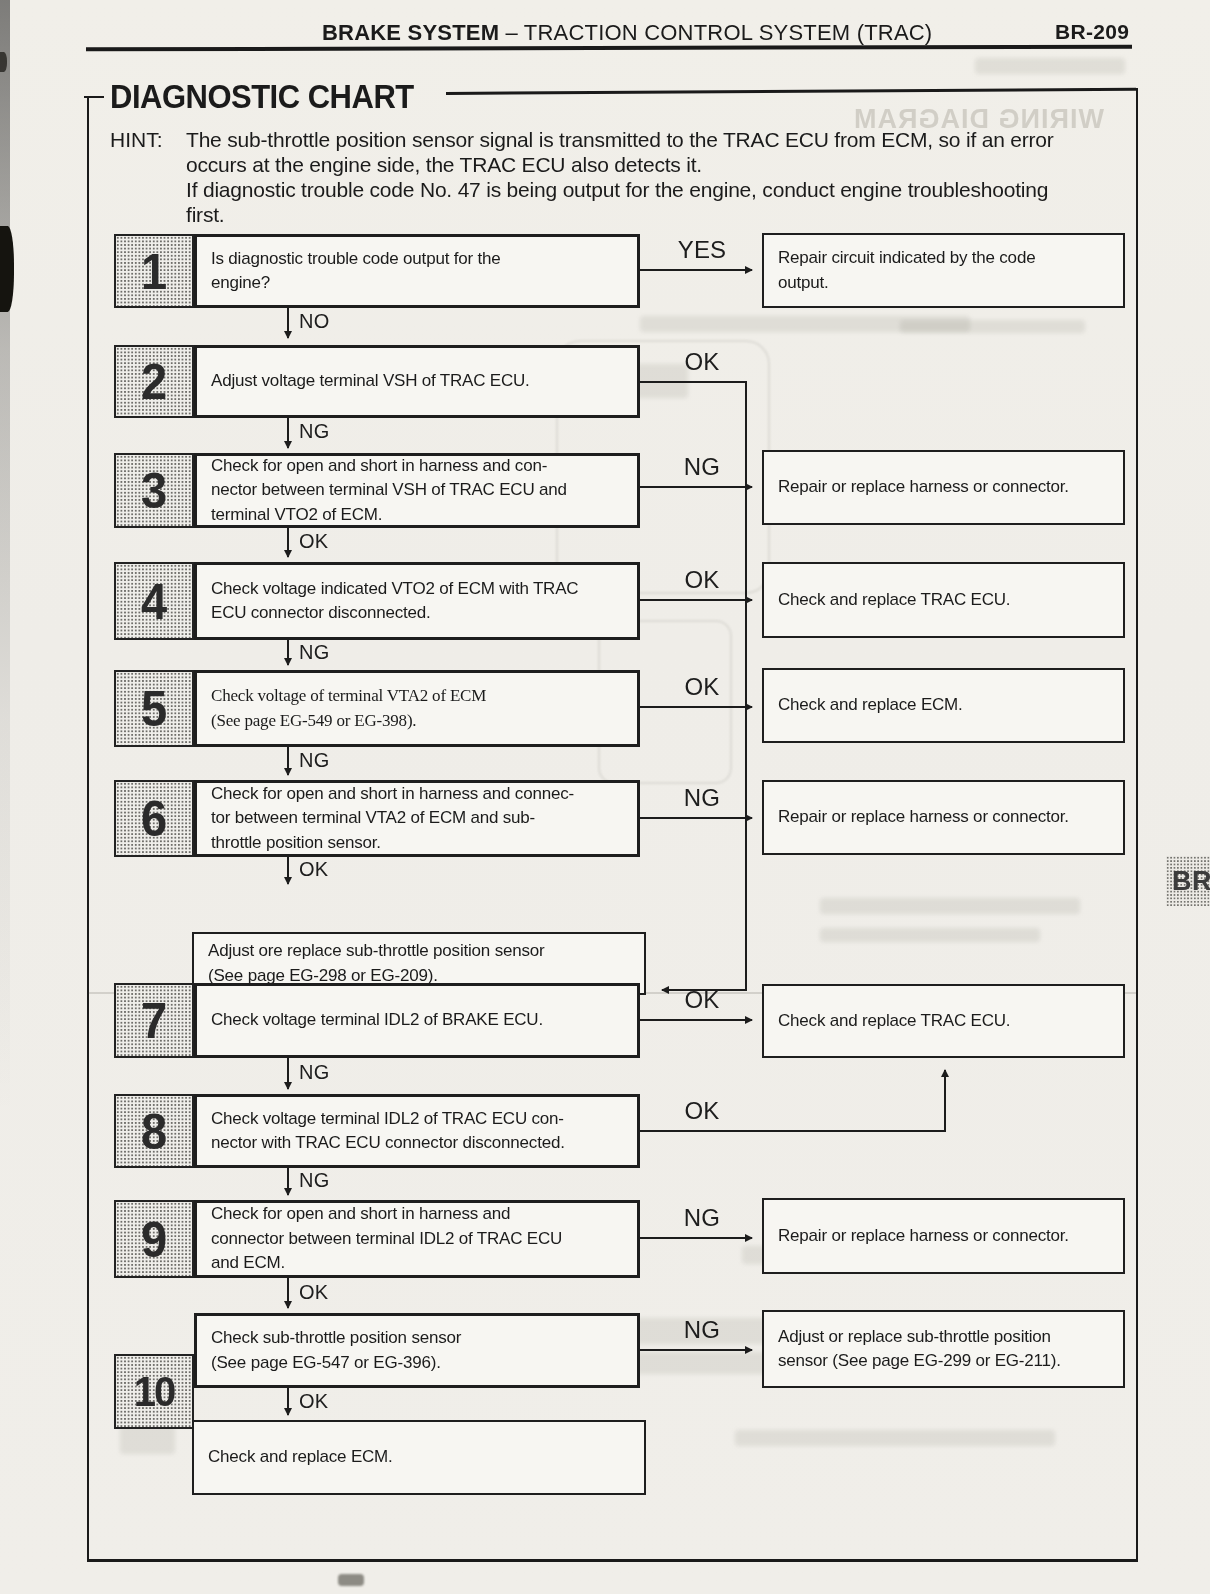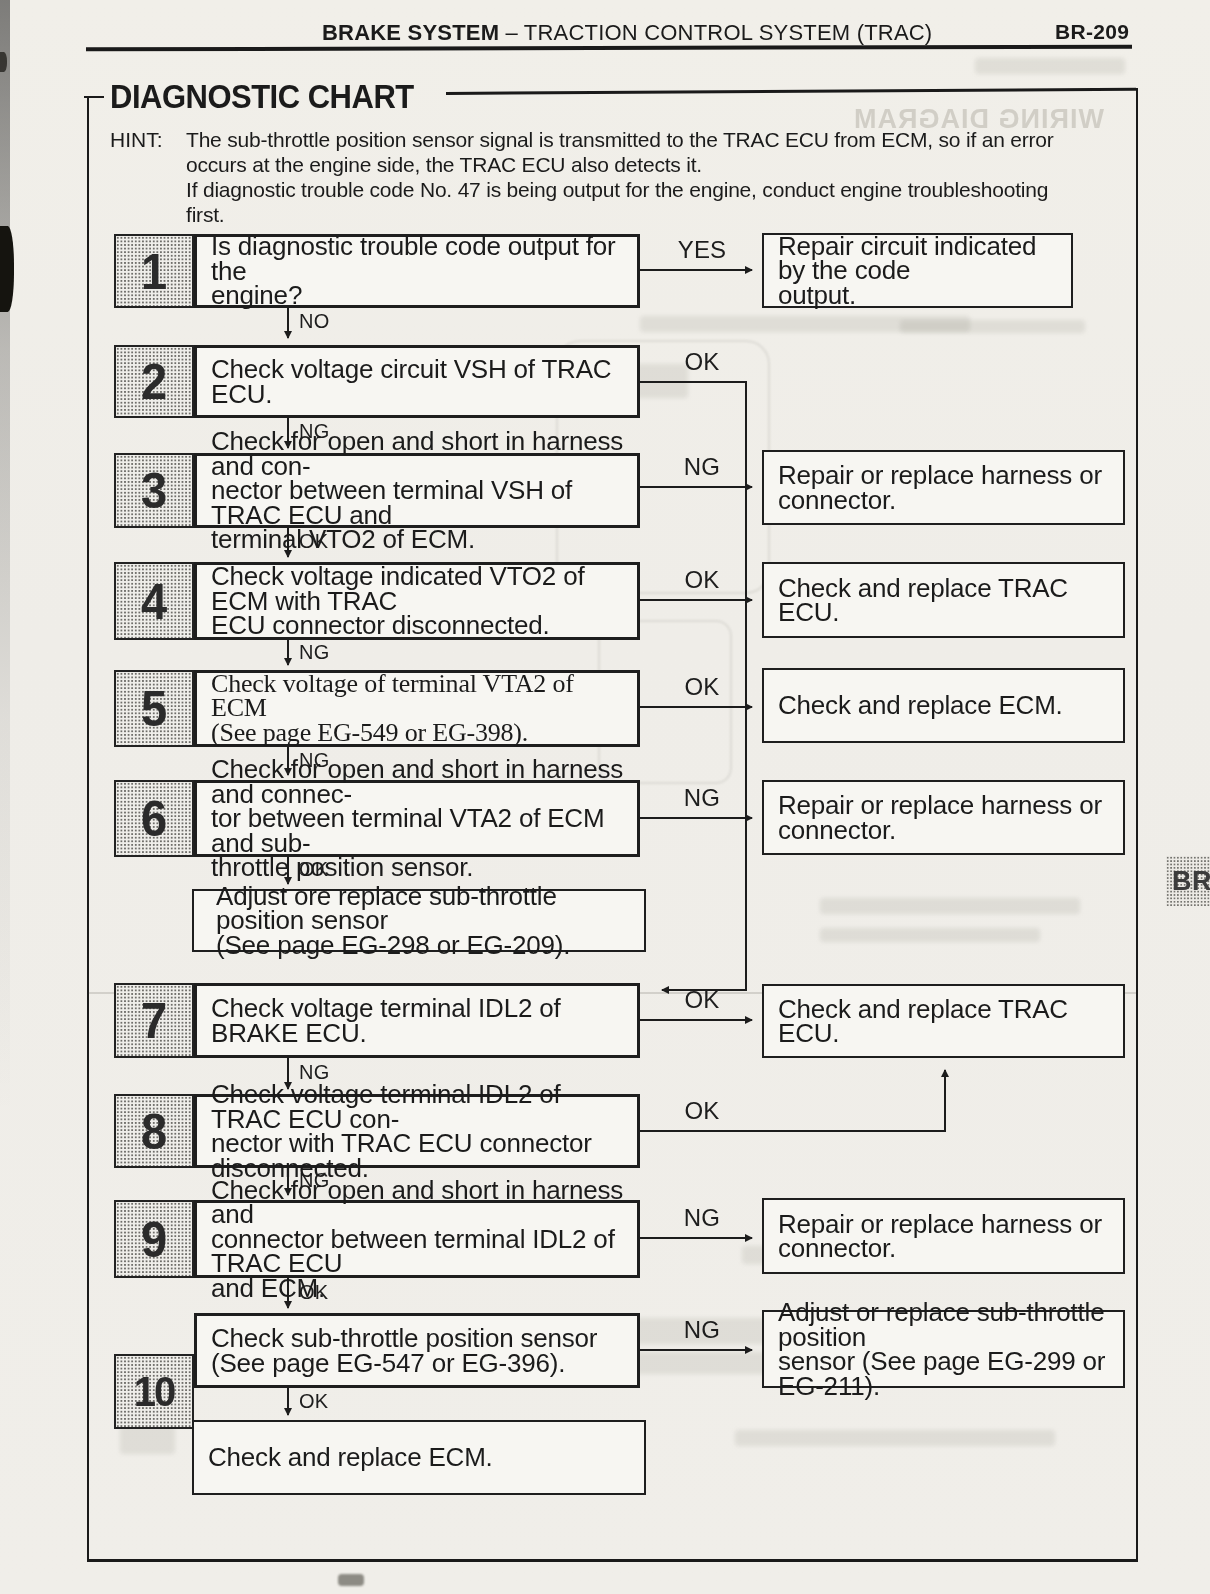--- a/index.html
+++ b/index.html
@@ -29,21 +29,21 @@
     font-weight:700;color:#2b2b2b;
   }
   .numbox .n{font-size:47px;transform:scaleY(1.05);}
   .numbox .n.small{font-size:40px;letter-spacing:-2px;}
   .box{
     box-sizing:border-box;border:3px solid #1e1e1e;background:#f7f6f2;
     display:flex;align-items:center;
   }
   .box.thin{border-width:2px;}
   .box .t{
-    font-size:26px;line-height:24.5px;white-space:pre-line;
+    font-size:17px;line-height:24.5px;white-space:pre-line;
     padding:4px 10px 4px 14px;letter-spacing:-.2px;
   }
   .flabel{font-size:24px;letter-spacing:.2px;color:#1d1d1d;width:62px;text-align:center;}
   .vlabel{font-size:20px;letter-spacing:.2px;color:#1d1d1d;}
   
   .sidetab{
     box-sizing:border-box;
     background-color:#eceae5;
     background-image:radial-gradient(#75746f 0.9px, rgba(0,0,0,0) 1.05px);
     background-size:3.4px 3.4px;
@@ -161,30 +161,30 @@
   <div class="abs flabel" style="left:671px;top:1316px;">NG</div>
   <div class="abs vlabel" style="left:299px;top:1390px;">OK</div>
 
   <div class="abs numbox" style="left:114px;top:234px;width:80px;height:74px;">
       <span class="n">1</span>
     </div>
   <div class="abs box" style="left:194px;top:234px;width:446px;height:74px;">
       <div class="t">Is diagnostic trouble code output for the
 engine?</div>
     </div>
-  <div class="abs box thin" style="left:762px;top:233px;width:311px;height:75px;">
+  <div class="abs box thin" style="left:762px;top:233px;width:363px;height:75px;">
       <div class="t">Repair circuit indicated by the code
 output.</div>
     </div>
 
   <div class="abs numbox" style="left:114px;top:345px;width:80px;height:73px;">
       <span class="n">2</span>
     </div>
   <div class="abs box" style="left:194px;top:345px;width:446px;height:73px;">
-      <div class="t">Check voltage circuit VSH of TRAC ECU.</div>
+      <div class="t">Adjust voltage terminal VSH of TRAC ECU.</div>
     </div>
 
   <div class="abs numbox" style="left:114px;top:453px;width:80px;height:75px;">
       <span class="n">3</span>
     </div>
   <div class="abs box" style="left:194px;top:453px;width:446px;height:75px;">
       <div class="t">Check for open and short in harness and con-
 nector between terminal VSH of TRAC ECU and
 terminal VTO2 of ECM.</div>
     </div>
@@ -219,21 +219,21 @@
     </div>
   <div class="abs box" style="left:194px;top:780px;width:446px;height:77px;">
       <div class="t">Check for open and short in harness and connec-
 tor between terminal VTA2 of ECM and sub-
 throttle position sensor.</div>
     </div>
   <div class="abs box thin" style="left:762px;top:780px;width:363px;height:75px;">
       <div class="t">Repair or replace harness or connector.</div>
     </div>
 
-  <div class="abs box thin" style="left:192px;top:889px;width:454px;height:63px;padding-left:8px;">
+  <div class="abs box thin" style="left:192px;top:932px;width:454px;height:63px;">
       <div class="t">Adjust ore replace sub-throttle position sensor
 (See page EG-298 or EG-209).</div>
     </div>
 
   <div class="abs numbox" style="left:114px;top:983px;width:80px;height:75px;">
       <span class="n">7</span>
     </div>
   <div class="abs box" style="left:194px;top:983px;width:446px;height:75px;">
       <div class="t">Check voltage terminal IDL2 of BRAKE ECU.</div>
     </div>

